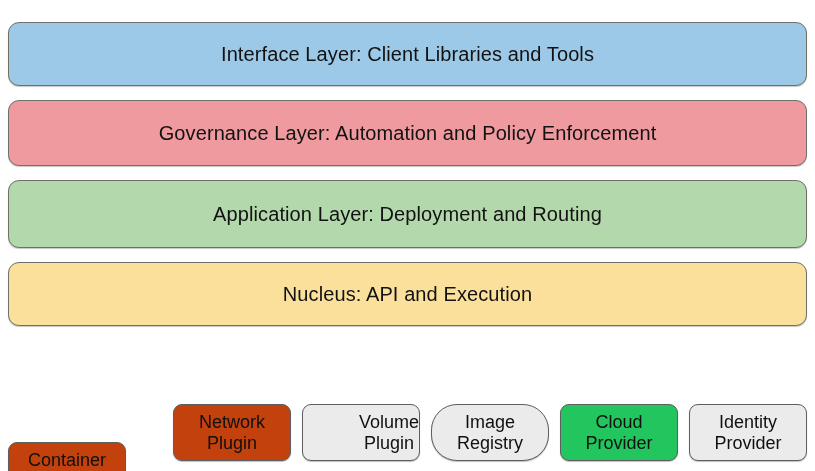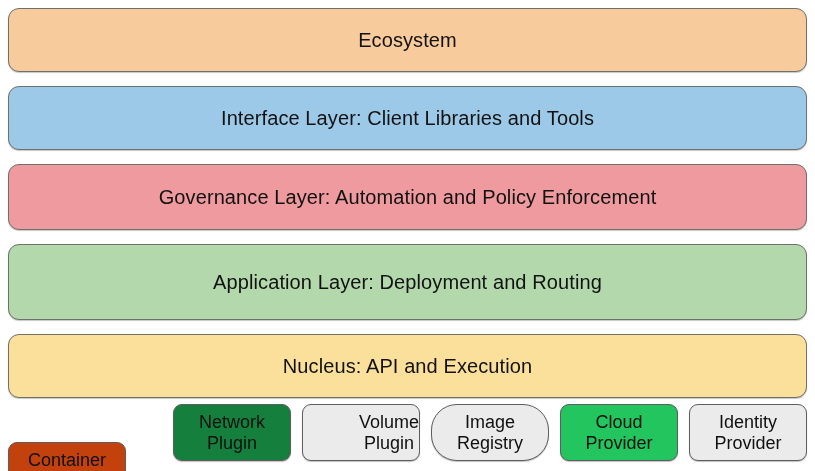--- a/index.html
+++ b/index.html
@@ -74,60 +74,57 @@
     text-align: center;
   }
 </style>
 </head>
 <body style="background: rgb(255, 255, 255);">
 
 <div id="diagram">
 
   <div class="layer-stack">
 
-    <div class="layer-band" style="background: rgb(248, 203, 156); border-color: rgb(112, 112, 106); height: 64px;">
-      <span class="layer-label">Ecosystem</span>
-    </div>
 
     <div class="band-gap"></div>
 
     <div class="layer-band" style="background: rgb(157, 201, 232); border-color: rgb(112, 112, 106); height: 64px;">
       <span class="layer-label">Interface Layer: Client Libraries and Tools</span>
     </div>
 
     <div class="band-gap"></div>
 
     <div class="layer-band" style="background: rgb(238, 154, 158); border-color: rgb(112, 112, 106); height: 66px;">
       <span class="layer-label">Governance Layer: Automation and Policy Enforcement</span>
     </div>
 
     <div class="band-gap"></div>
 
-    <div class="layer-band" style="background: rgb(179, 216, 172); border-color: rgb(112, 112, 106); height: 76px;">
+    <div class="layer-band" style="background: rgb(179, 216, 172); border-color: rgb(112, 112, 106); height: 68px;">
       <span class="layer-label">Application Layer: Deployment and Routing</span>
     </div>
 
     <div class="band-gap"></div>
 
     <div class="layer-band" style="background: rgb(251, 224, 156); border-color: rgb(112, 112, 106); height: 64px;">
       <span class="layer-label">Nucleus: API and Execution</span>
     </div>
 
   </div>
 
   <div class="component-row">
 
     <div class="component-box" style="background: #c2410c; border-color: rgb(94, 94, 94); margin-top: 38px;">
       <span class="component-label">
         <span>Container</span><br>
         <span>Identity</span>
       </span>
     </div>
 
-    <div class="component-box" style="background: #15803d; border-color: rgb(94, 94, 94); margin-left: 36px;">
+    <div class="component-box" style="background: #c2410c; border-color: rgb(94, 94, 94); margin-left: 36px;">
       <span class="component-label">
         <span>Network</span><br>
         <span>Plugin</span>
       </span>
     </div>
 
     <div class="component-box" style="background: rgb(235, 235, 235); border-color: rgb(94, 94, 94); justify-content: flex-end;">
       <span class="component-label">
         <span>Volume</span><br>
         <span>Plugin</span>

